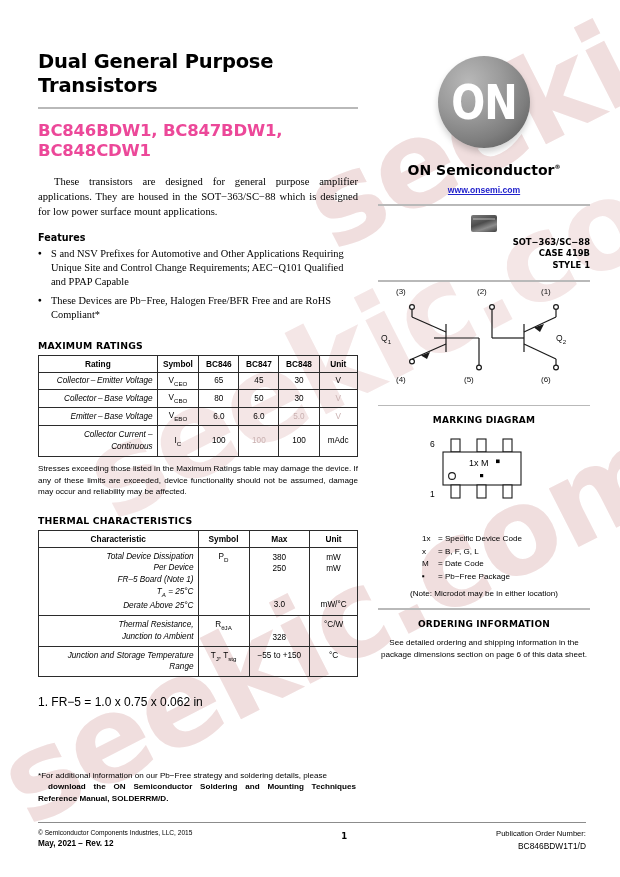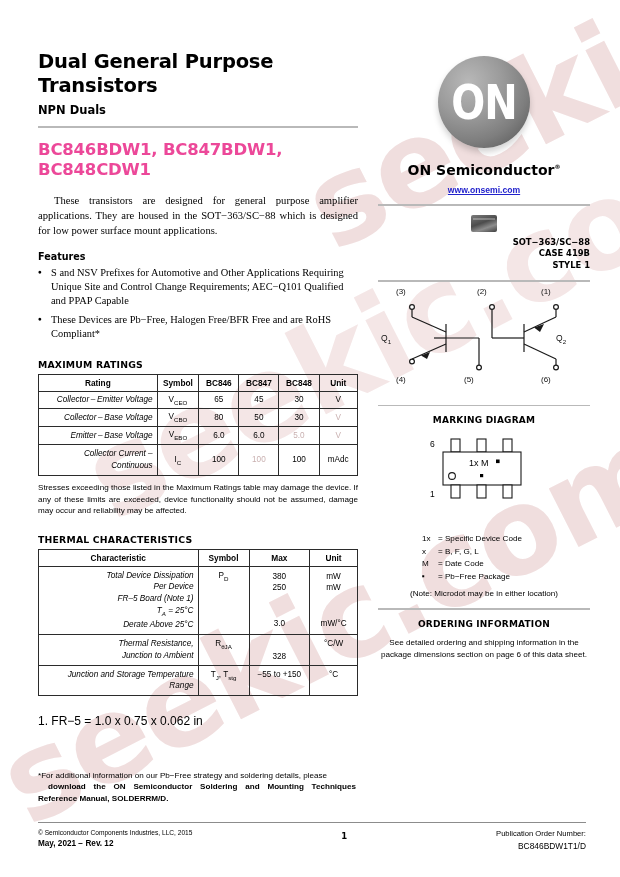--- a/index.html
+++ b/index.html
@@ -183,21 +183,20 @@
     <span class="w1">seekic.com</span>
     <span class="w2">seekic.com</span>
     <span class="w3">seekic.com</span>
   </div>
 
   <div class="content">
 
     <div class="leftcol">
 
       <h1 class="title">Dual General Purpose Transistors</h1>
-      <div class="subtitle">NPN Duals</div>
       <div class="rule"></div>
       <h2 class="partnos">BC846BDW1, BC847BDW1, BC848CDW1</h2>
       <p class="intro">These transistors are designed for general purpose amplifier applications. They are housed in the SOT−363/SC−88 which is designed for low power surface mount applications.</p>
 
       <h3 class="sec">Features</h3>
       <ul class="features">
         <li>S and NSV Prefixes for Automotive and Other Applications Requiring Unique Site and Control Change Requirements; AEC−Q101 Qualified and PPAP Capable</li>
         <li>These Devices are Pb−Free, Halogen Free/BFR Free and are RoHS Compliant*</li>
       </ul>
 

